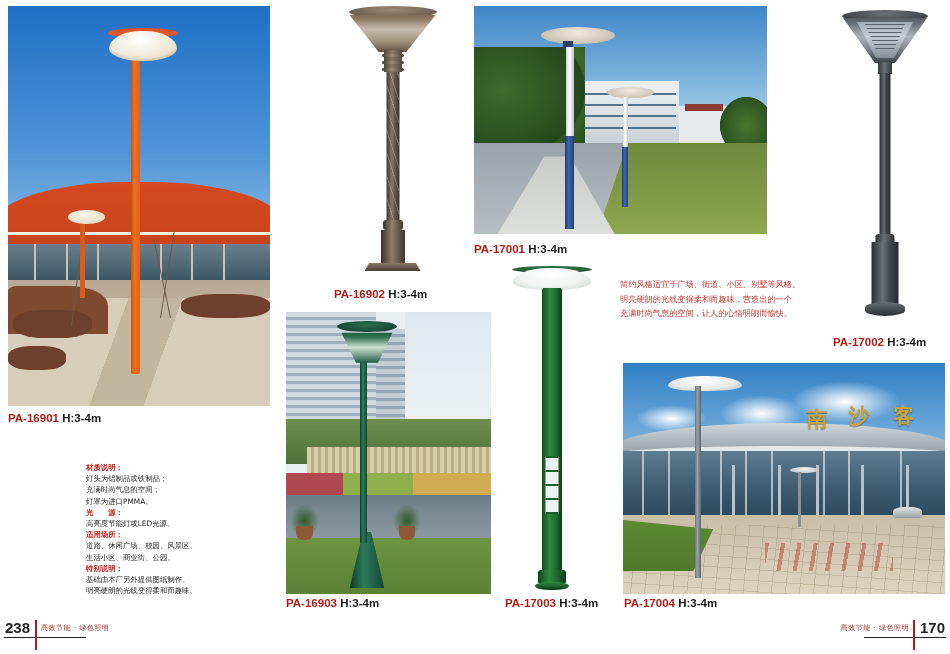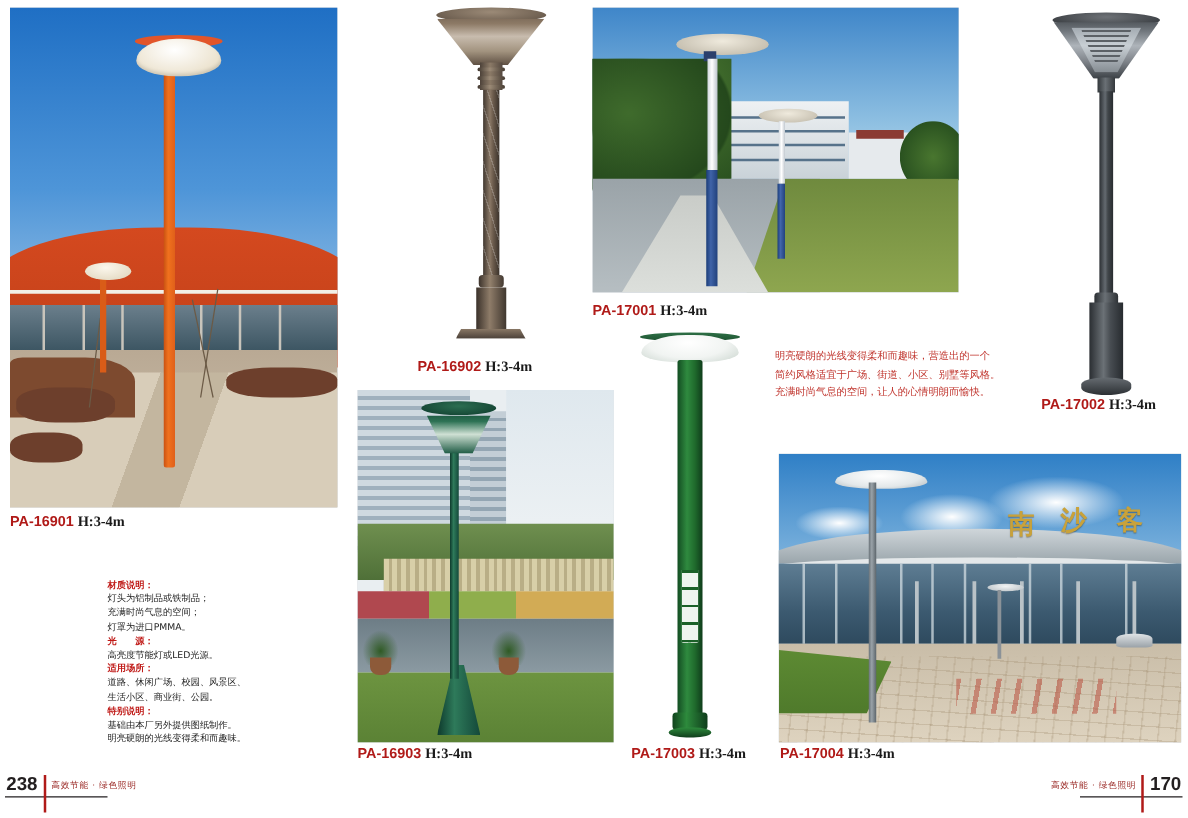--- a/index.html
+++ b/index.html
@@ -9,21 +9,21 @@
   }
   .page{position:absolute;left:0;top:0;width:950px;height:654px;}
 
   
   .photo{position:absolute;overflow:hidden;background:#cfd6dc;}
   .prod{position:absolute;overflow:hidden;background:#ffffff;}
 
   
   .cap{position:absolute;font-size:11.5px;font-weight:bold;color:#1a1a1a;white-space:nowrap;letter-spacing:0px;}
   .cap .code{color:#b01a18;}
-  .cap .hh{color:#1a1a1a;font-weight:bold;font-family:Liberation Serif, serif;}
+  .cap .hh{color:#1a1a1a;font-weight:bold;}
 
   
   .spec{position:absolute;left:86px;top:462px;width:190px;line-height:11.2px;}
   .spec div{font-size:7.4px;color:#1d1d1d;font-family:"DejaVu Sans",sans-serif;white-space:nowrap;}
   .spec .hd{color:#c01b18;font-weight:bold;}
 
   
   .blurb{position:absolute;left:620px;top:277px;width:200px;line-height:14.5px;}
   .blurb p{margin:0;font-size:8.2px;color:#c0352e;font-family:"DejaVu Sans",sans-serif;white-space:nowrap;}
 
@@ -311,21 +311,21 @@
     <div class="p4top"></div>
     <div class="p4shade"></div>
     <div class="p4glass"></div>
     <div class="p4fins"></div>
     <div class="p4neck"></div>
     <div class="p4pole"></div>
     <div class="p4sh"></div>
     <div class="p4base"></div>
     <div class="p4foot"></div>
   </div>
-  <div class="cap" style="left:833px;top:318px;">
+  <div class="cap" style="left:833px;top:336px;">
     <span class="code">PA-17002</span>
     <span class="hh">H:3-4m</span>
   </div>
 
   <div class="photo" id="ph5">
     <div class="skyB"></div>
     <div class="tower"></div>
     <div class="towerR"></div>
     <div class="sky2"></div>
     <div class="trees"></div>
@@ -409,22 +409,22 @@
     <div>高亮度节能灯或LED光源。</div>
     <div class="hd">适用场所：</div>
     <div>道路、休闲广场、校园、风景区、</div>
     <div>生活小区、商业街、公园。</div>
     <div class="hd">特别说明：</div>
     <div>基础由本厂另外提供图纸制作。</div>
     <div>明亮硬朗的光线变得柔和而趣味。</div>
   </div>
 
   <div class="blurb">
+    <p>简约风格适宜于广场、街道、小区、别墅等风格。</p>
     <p>明亮硬朗的光线变得柔和而趣味，营造出的一个</p>
-    <p>简约风格适宜于广场、街道、小区、别墅等风格。</p>
     <p>充满时尚气息的空间，让人的心情明朗而愉快。</p>
   </div>
 
   <div class="hline" style="left:4px;top:637px;width:82px;"></div>
   <div class="footL">
     <div class="pgnum">238</div>
     <div class="vbar"></div>
     <div class="foottxt">高效节能 · 绿色照明</div>
   </div>
 

